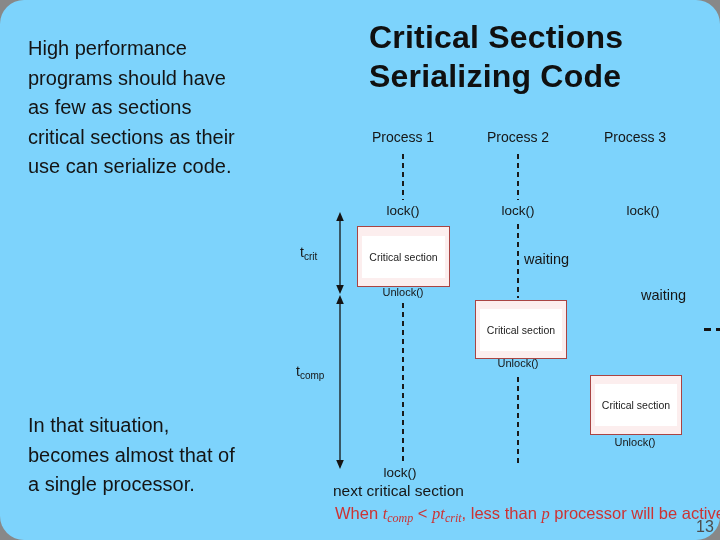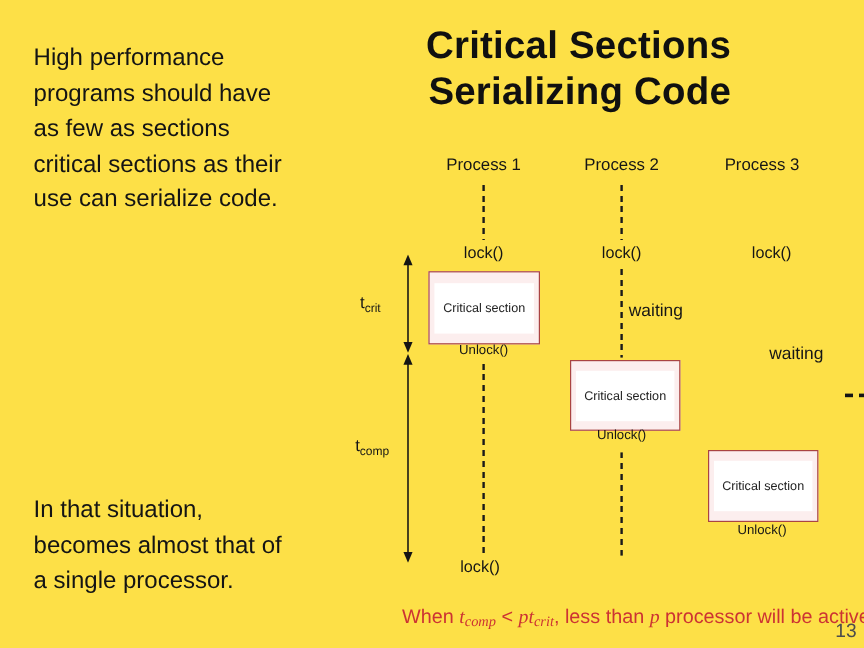--- a/index.html
+++ b/index.html
@@ -1,25 +1,25 @@
 <!DOCTYPE html>
 <html style="--box-fill: #fceeee; --box-border: #a94443; --dash-color: #1a1a1a; --note-color: #cc3333;"><head>
 <meta charset="utf-8">
 <style>
   html,body{margin:0;padding:0;background:#888;}
   .slide{
-    position:relative;width:720px;height:540px;background:#fde047;
-    overflow:hidden;font-family:"Liberation Sans",sans-serif;color:#111;
+    position:relative;width:720px;height:540px;background:#7dd3fc;
+    overflow:hidden;font-family:"Liberation Sans",sans-serif;color:#111;border-radius:24px;
   }
   .abs{position:absolute;}
   
   .para{position:absolute;left:28px;font-size:20px;line-height:29.5px;color:#141414;}
   
-  .title{position:absolute;left:355px;top:18px;font-size:32px;line-height:39px;
-    font-weight:bold;color:#101010;letter-spacing:.2px;text-align:right;}
+  .title{position:absolute;left:369px;top:18px;font-size:32px;line-height:39px;
+    font-weight:bold;color:#101010;letter-spacing:.2px;}
   
   .proc-header{position:absolute;top:129px;transform:translateX(-50%);font-size:14px;color:#161616;}
   .lock{position:absolute;top:203px;transform:translateX(-50%);font-size:13.5px;color:#161616;}
   .unlock{position:absolute;transform:translateX(-50%);font-size:11px;color:#161616;}
   .waiting{position:absolute;font-size:14.5px;color:#161616;}
   .plain{position:absolute;color:#161616;}
   
   .vdash{position:absolute;width:1.5px;
     background:repeating-linear-gradient(to bottom,var(--dash-color,#1a1a1a) 0 5px,transparent 5px 9px);}
   
@@ -109,18 +109,19 @@
   <div class="unlock" style="left:518px;top:357px">Unlock()</div>
 
   <div class="waiting" style="left:641px;top:287px">waiting</div>
   <div class="edge-dashes"></div>
   <div class="csbox" style="left:590px;top:375px;width:90px;height:58px">
     <span class="cslabel">Critical section</span>
   </div>
   <div class="unlock" style="left:635px;top:436px">Unlock()</div>
 
   <div class="lock" style="left:400px;top:465px">lock()</div>
+  <div class="plain" style="left:333px;top:482px;font-size:15.5px">next critical section</div>
 
   <div class="note"><span>When </span><span class="var">t</span><span class="sub">comp</span><span> &lt; </span><span class="var">pt</span><span class="sub">crit</span><span>, less than </span><span class="var">p</span><span> processor will be active</span></div>
 
   <div class="pagenum">13</div>
 
 </div>
 
 </body></html>

